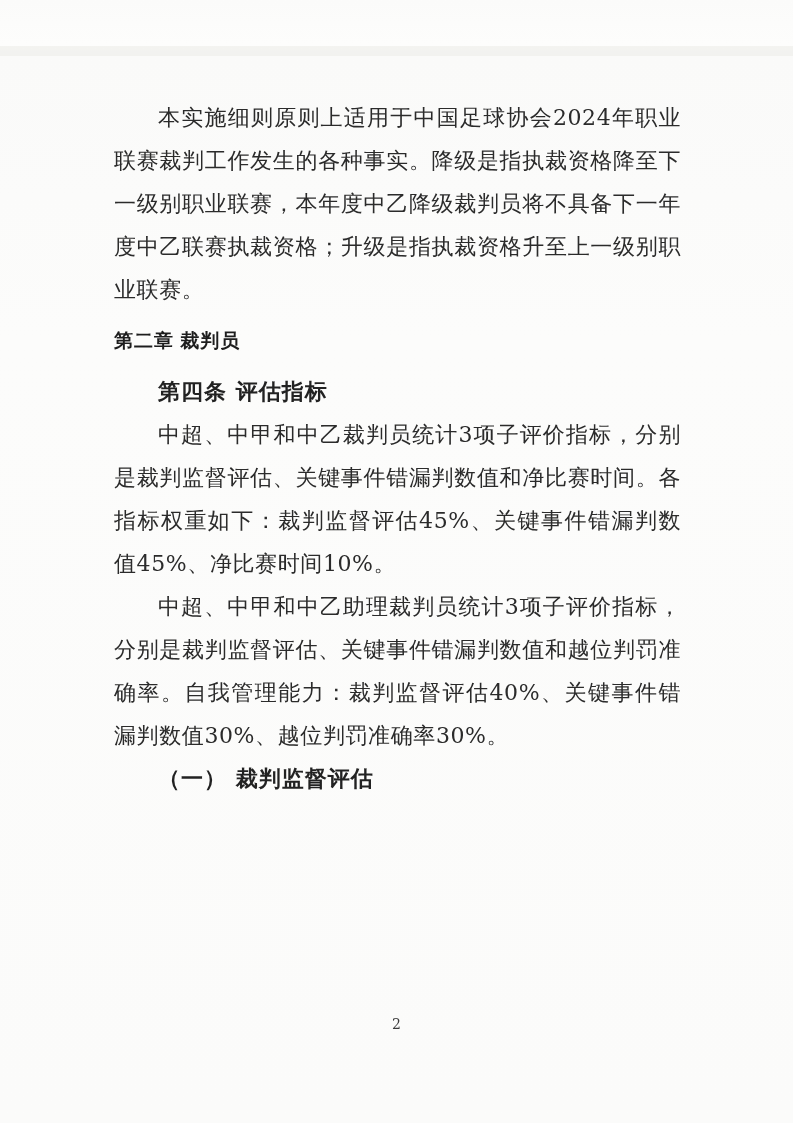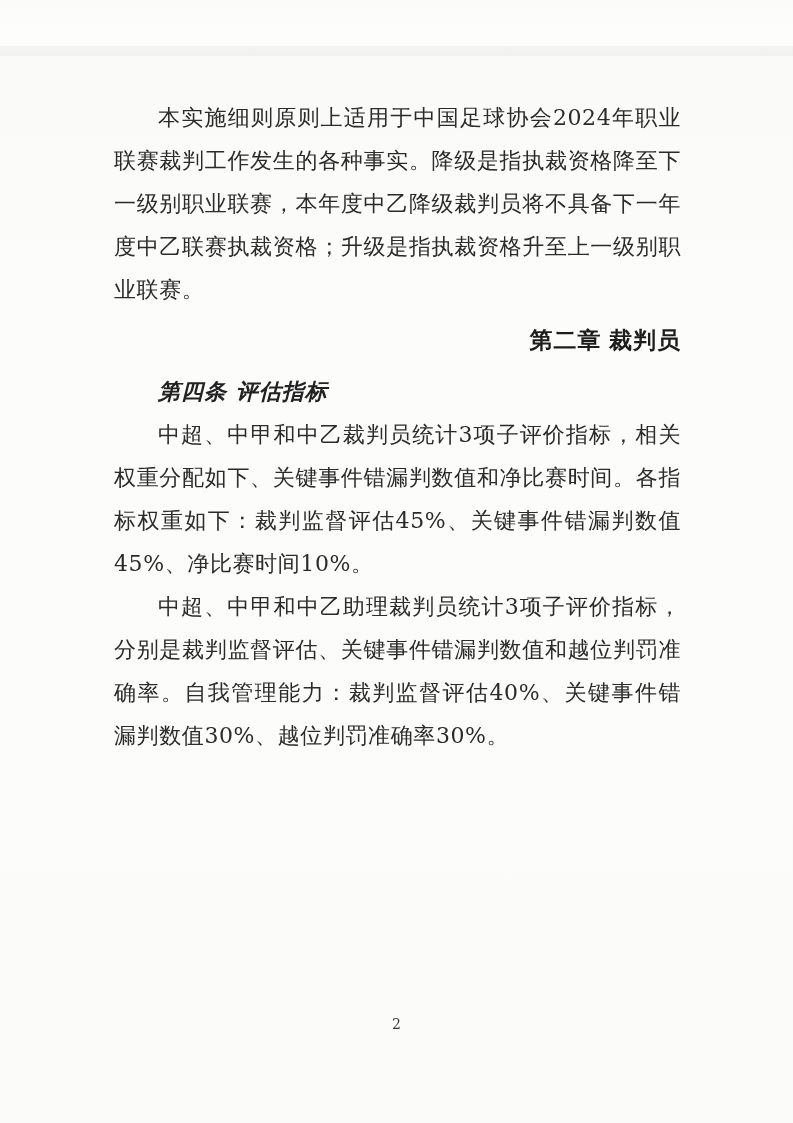--- a/index.html
+++ b/index.html
@@ -24,36 +24,35 @@
     line-height: 43px;
     letter-spacing: 0.6px;
     text-align: justify;
     text-indent: 2em;
     margin: 0;
     color: #2b2b2b;
   }
   .chapter-heading {
     font-family: "Liberation Sans", "DejaVu Sans", sans-serif;
     font-weight: bold;
-    font-size: 23px;
+    font-size: 19px;
     line-height: 43px;
-    text-align: right;
+    text-align: left;
     letter-spacing: 1px;
     margin: 8px 0 0 0;
     color: #1d1d1d;
   }
   .article-heading {
     font-size: 22px;
     line-height: 43px;
     font-weight: bold;
     text-indent: 2em;
     letter-spacing: 1px;
     margin: 8px 0 0 0;
     color: #222222;
-    font-style: italic;
   }
   .sub-heading {
     font-size: 22px;
     line-height: 43px;
     font-weight: bold;
     text-indent: 2em;
     letter-spacing: 1px;
     margin: 0;
     color: #222222;
   }
@@ -86,19 +85,20 @@
   <div class="scan-streak"></div>
 
   <p class="body-text">本实施细则原则上适用于中国足球协会2024年职业联赛裁判工作发生的各种事实。降级是指执裁资格降至下一级别职业联赛，本年度中乙降级裁判员将不具备下一年度中乙联赛执裁资格；升级是指执裁资格升至上一级别职业联赛。</p>
 
   <h2 class="chapter-heading">第二章 裁判员</h2>
 
   <h3 class="article-heading">第四条 评估指标</h3>
 
 
 
-  <p class="body-text">中超、中甲和中乙裁判员统计3项子评价指标，相关权重分配如下、关键事件错漏判数值和净比赛时间。各指标权重如下：裁判监督评估45%、关键事件错漏判数值45%、净比赛时间10%。</p>
+  <p class="body-text">中超、中甲和中乙裁判员统计3项子评价指标，分别是裁判监督评估、关键事件错漏判数值和净比赛时间。各指标权重如下：裁判监督评估45%、关键事件错漏判数值45%、净比赛时间10%。</p>
 
   <p class="body-text">中超、中甲和中乙助理裁判员统计3项子评价指标，分别是裁判监督评估、关键事件错漏判数值和越位判罚准确率。自我管理能力：裁判监督评估40%、关键事件错漏判数值30%、越位判罚准确率30%。</p>
 
+  <h4 class="sub-heading">（一） 裁判监督评估</h4>
 
   <div class="page-number">2</div>
 </div>
 
 </body></html>

